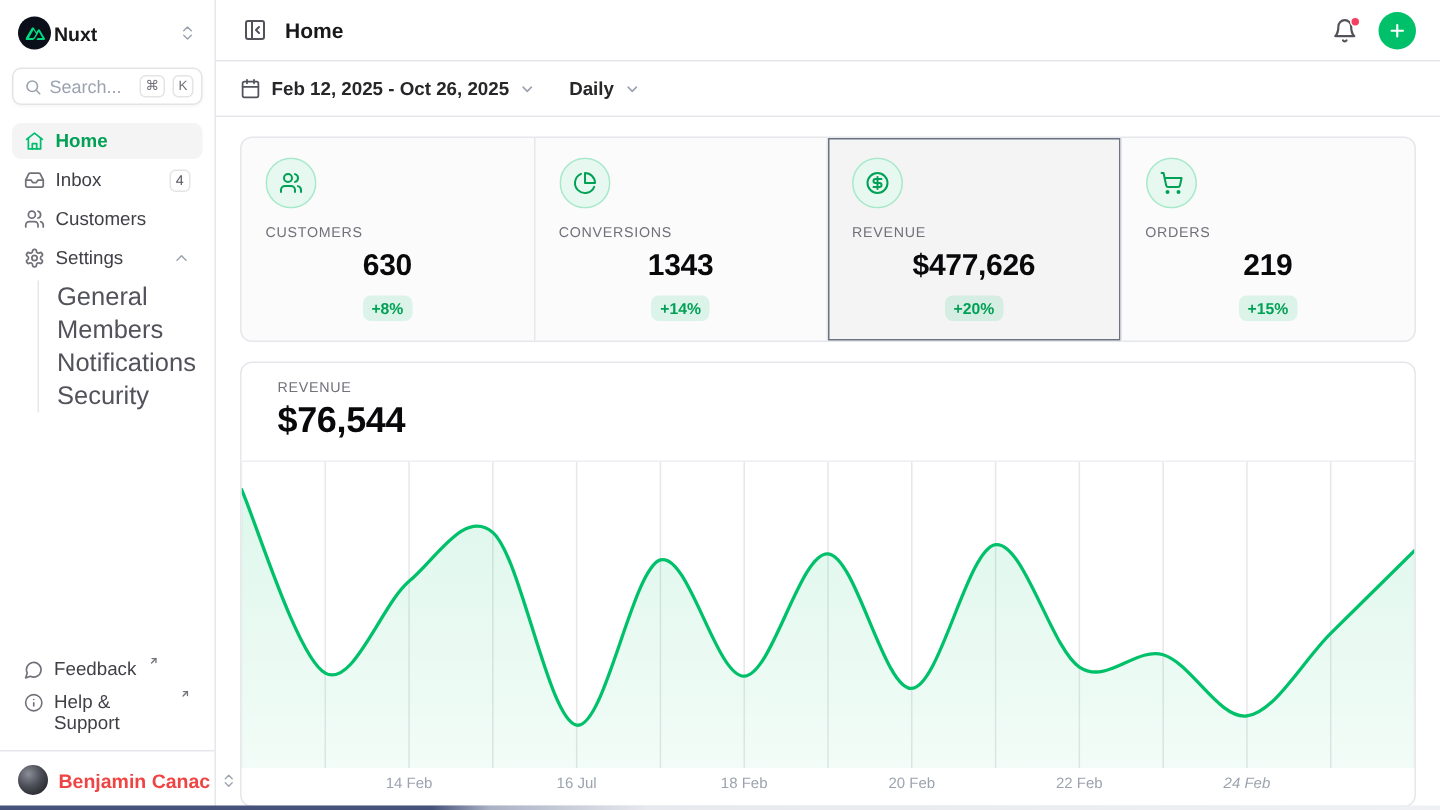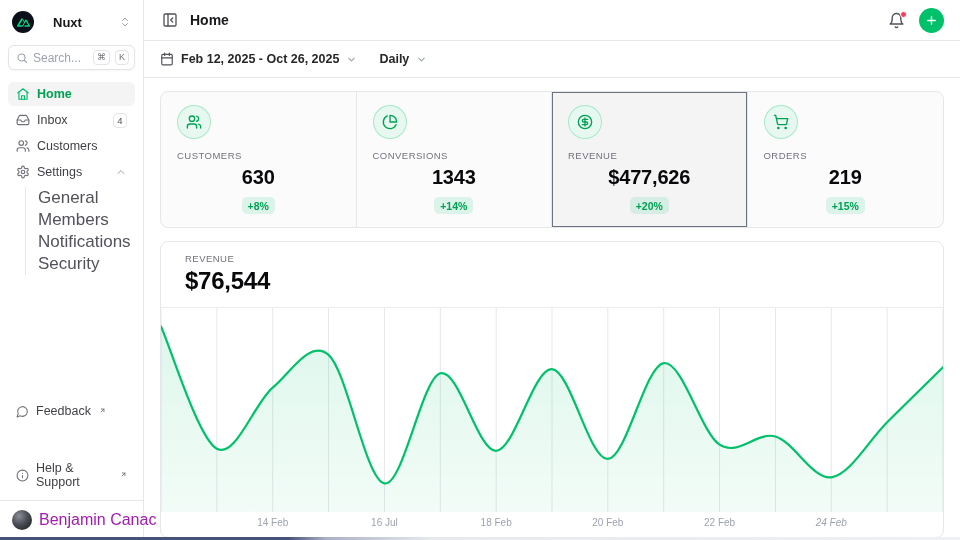--- a/index.html
+++ b/index.html
@@ -3,21 +3,21 @@
 <meta charset="utf-8">
 <style>
   * { margin:0; padding:0; box-sizing:border-box; }
   html,body { width:960px; height:540px; overflow:hidden; background:#fff;
     font-family:"Liberation Sans","DejaVu Sans",sans-serif; color:#18181b; }
   .app { display:flex; width:960px; height:540px; position:relative; }
 
   
   .sidebar { width:144px; min-width:144px; border-right:1px solid #e5e7eb;
     display:flex; flex-direction:column; padding:8px; background:#fff; }
-  .ws-row { display:flex; align-items:center; gap:19px; padding:3px 4px; border-radius:6px; cursor:pointer;justify-content:space-between; }
+  .ws-row { display:flex; align-items:center; gap:2px; padding:3px 4px; border-radius:6px; cursor:pointer;justify-content:space-between; }
   .ws-logo { width:22px; height:22px; border-radius:50%; background:#0b0f19; display:flex; align-items:center; justify-content:center; flex:none; }
   .ws-name { font-size:13px; font-weight:700; color:#18181b; }
   .muted-ic { color:#9ca3af; display:flex; }
   .ml-auto { margin-left:auto; }
   .searchbox { margin-top:9px; height:25px; border:1px solid #e4e4e7; border-radius:6px;
     display:flex; align-items:center; gap:5px; padding:0 5px 0 7px; color:#9ca3af; font-size:12px;
     box-shadow:0 1px 2px rgba(0,0,0,.04); cursor:text; background:#fff; }
   .kbd { border:1px solid #e4e4e7; border-radius:4px; background:#fff; color:#71717a;
     font-size:9px; line-height:13px; padding:0 3px; min-width:14px; text-align:center; }
   .nav { margin-top:12px; display:flex; flex-direction:column; }
@@ -25,29 +25,29 @@
     border-radius:6px; font-size:12.5px; color:#3f3f46; cursor:pointer; }
   .nav-item .ic { color:#71717a; display:flex; }
   .nav-item.active { background:#f4f4f5; color:#00a155; font-weight:600; }
   .nav-item.active .ic { color:#00bd6f; }
   .badge-sq { margin-left:auto; border:1px solid #e4e4e7; border-radius:4px; font-size:9.5px;
     color:#52525b; line-height:13px; padding:0 3.5px; background:#fff; }
   .subnav { margin:1px 0 2px 17px; border-left:1px solid #e5e7eb; padding-left:12px;
     display:flex; flex-direction:column; }
   .sub-item { height:22px; display:flex; align-items:center; font-size:17px; color:#52525b; cursor:pointer; }
   .side-spacer { flex:1; }
-  .foot-item { display:flex; align-items:center; gap:7px; padding:4px 8px; font-size:12.5px;
-    color:#3f3f46; cursor:pointer; border-radius:6px;margin-top:35px; }
+  .foot-item { display:flex; align-items:flex-start; gap:7px; padding:4px 8px; font-size:12.5px;
+    color:#3f3f46; cursor:pointer; border-radius:6px; }
   .foot-item .ic { color:#71717a; display:flex; margin-top:1px; }
   .ext { color:#71717a; display:flex; margin-left:1px; margin-top:-2px; }
   .user-sep { border-top:1px solid #e5e7eb; margin:7px -8px 0; }
   .user-row { display:flex; align-items:center; gap:7px; padding:9px 4px 2px; cursor:pointer; }
   .avatar { width:20px; height:20px; border-radius:50%; flex:none;
     background:radial-gradient(circle at 35% 30%, #8b8e96 0%, #4a4d55 45%, #17181c 100%); }
-  .user-name { font-size:16px; font-weight:400; color:#a21caf; white-space:nowrap; }
+  .user-name { font-size:13px; font-weight:700; color:#ef4444; white-space:nowrap; }
 
   
   .main { flex:1; display:flex; flex-direction:column; min-width:0; }
   .hdr { height:41px; min-height:41px; border-bottom:1px solid #e5e7eb; display:flex;
     align-items:center; padding:0 16px; }
   .hdr-left { display:flex; align-items:center; gap:10px; }
   .collapse-btn { display:flex; color:#52525b; cursor:pointer; background:none; border:none; padding:2px; }
   .hdr-title { font-size:14px; font-weight:700; color:#18181b; }
   .hdr-right { margin-left:auto; display:flex; align-items:center; gap:12px; }
   .bell-btn { position:relative; display:flex; color:#52525b; cursor:pointer; background:none; border:none; padding:2px; }

